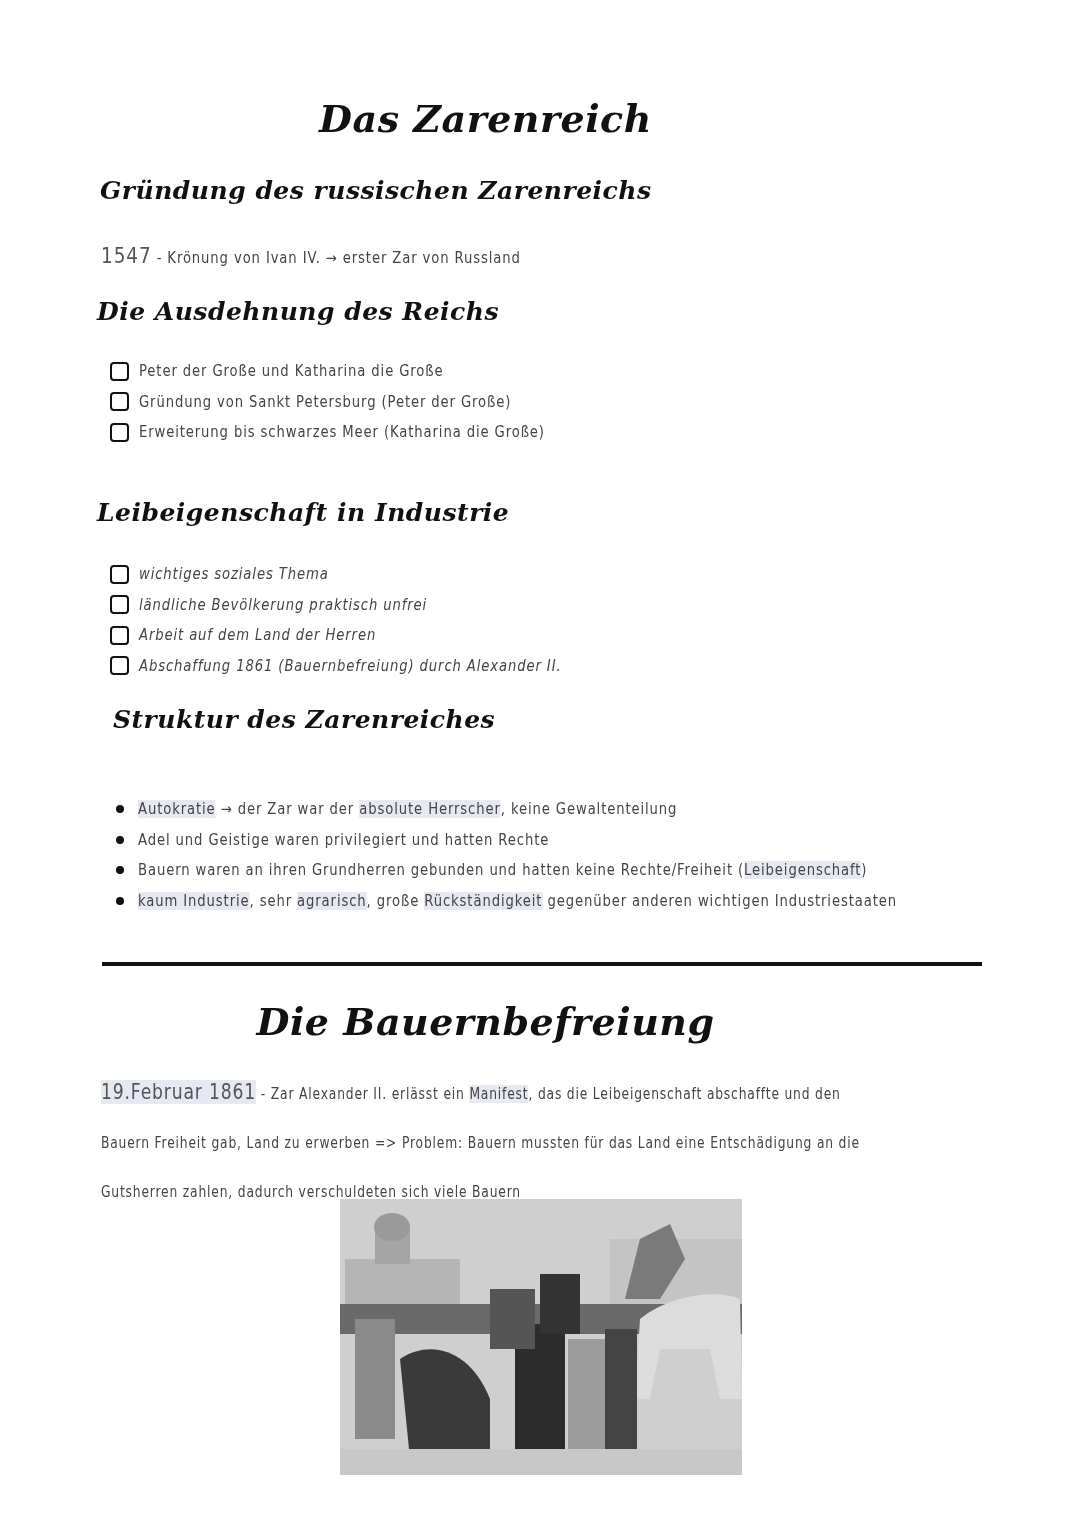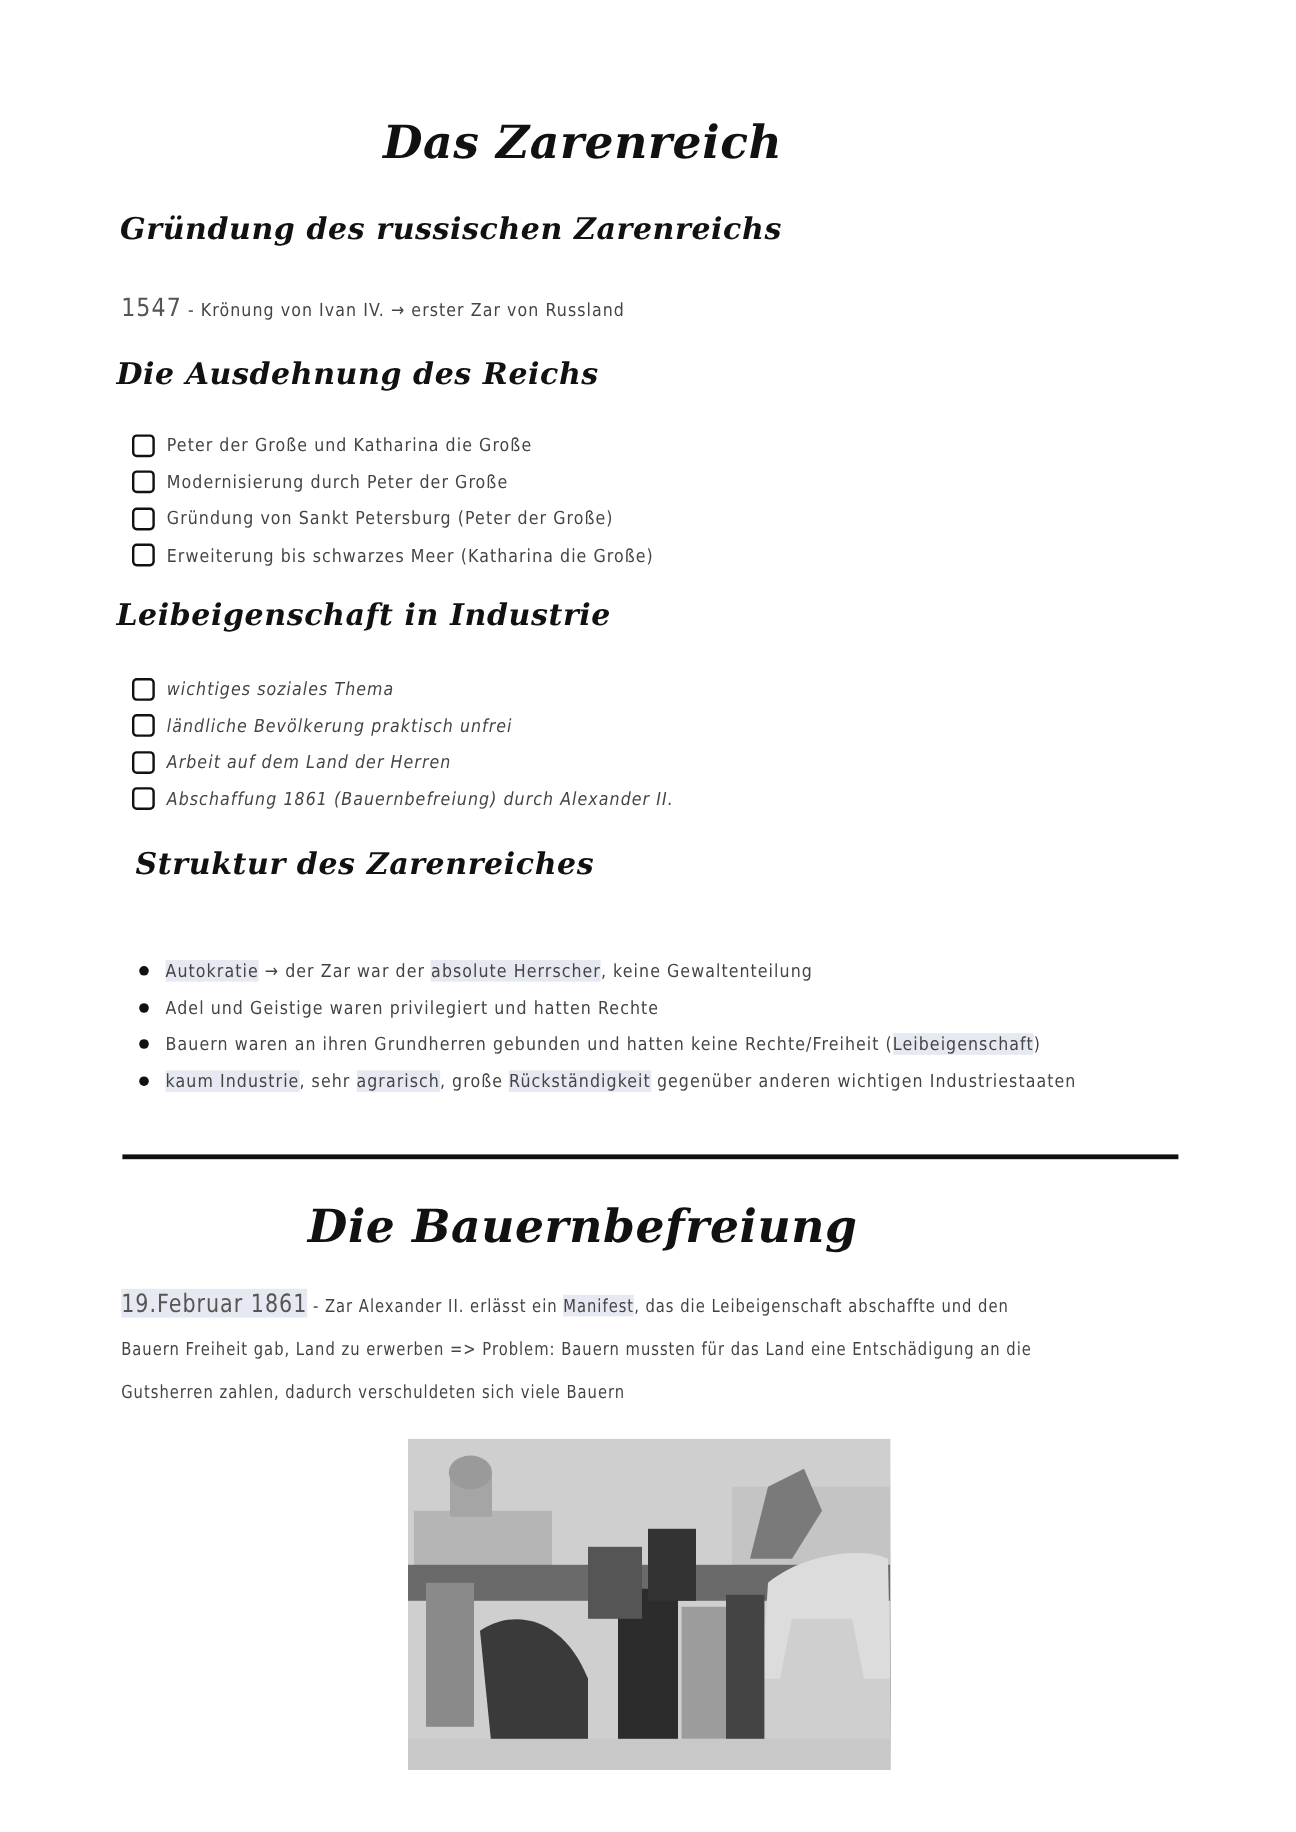--- a/index.html
+++ b/index.html
@@ -32,21 +32,21 @@
     width: 8px; height: 8px; background: #111; border-radius: 50%;
     margin: 0 14px 0 6px; flex: 0 0 auto;
   }
   .txt { display: inline-block; transform: scaleX(0.88); transform-origin: left center; }
   .hl { background: #e6e9f2; }
   .rule {
     position: absolute; left: 102px; top: 962px; width: 880px; height: 4px; background: #111;
   }
   .para {
     position: absolute; left: 101px; top: 1068px; width: 980px;
-    font-size: 15px; color: #444; letter-spacing: 1px; line-height: 36px;
+    font-size: 15px; color: #444; letter-spacing: 1px; line-height: 49px;
   }
   .para .line { display: block; white-space: nowrap; transform: scaleX(0.82); transform-origin: left center; }
   .date { font-size: 21px; color: #555; }
   .picture {
     position: absolute; left: 340px; top: 1199px; width: 402px; height: 276px;
     background: linear-gradient(180deg, #d8d8d8 0%, #bdbdbd 30%, #6d6d6d 55%, #3e3e3e 75%, #a8a8a8 100%);
     overflow: hidden;
   }
   .picture svg { width: 100%; height: 100%; display: block; }
 </style>
@@ -58,24 +58,20 @@
 <div class="script h2" style="left:100px; top:176px;">Gründung des russischen Zarenreichs</div>
 <div class="body-text" style="left:101px; top:244px;">
   <span class="year">1547</span><span> - Krönung von Ivan IV. → erster Zar von Russland</span>
 </div>
 
 <div class="script h2" style="left:97px; top:297px;">Die Ausdehnung des Reichs</div>
 <ul class="list" style="top:356px;text-align:center;">
   <li>
       <span class="cb"></span>
       <span class="txt">Peter der Große und Katharina die Große</span>
-    </li>
-  <li>
-      <span class="cb"></span>
-      <span class="txt">Modernisierung durch Peter der Große</span>
     </li>
   <li>
       <span class="cb"></span>
       <span class="txt">Gründung von Sankt Petersburg (Peter der Große)</span>
     </li>
   <li>
       <span class="cb"></span>
       <span class="txt">Erweiterung bis schwarzes Meer (Katharina die Große)</span>
     </li>
 </ul>

